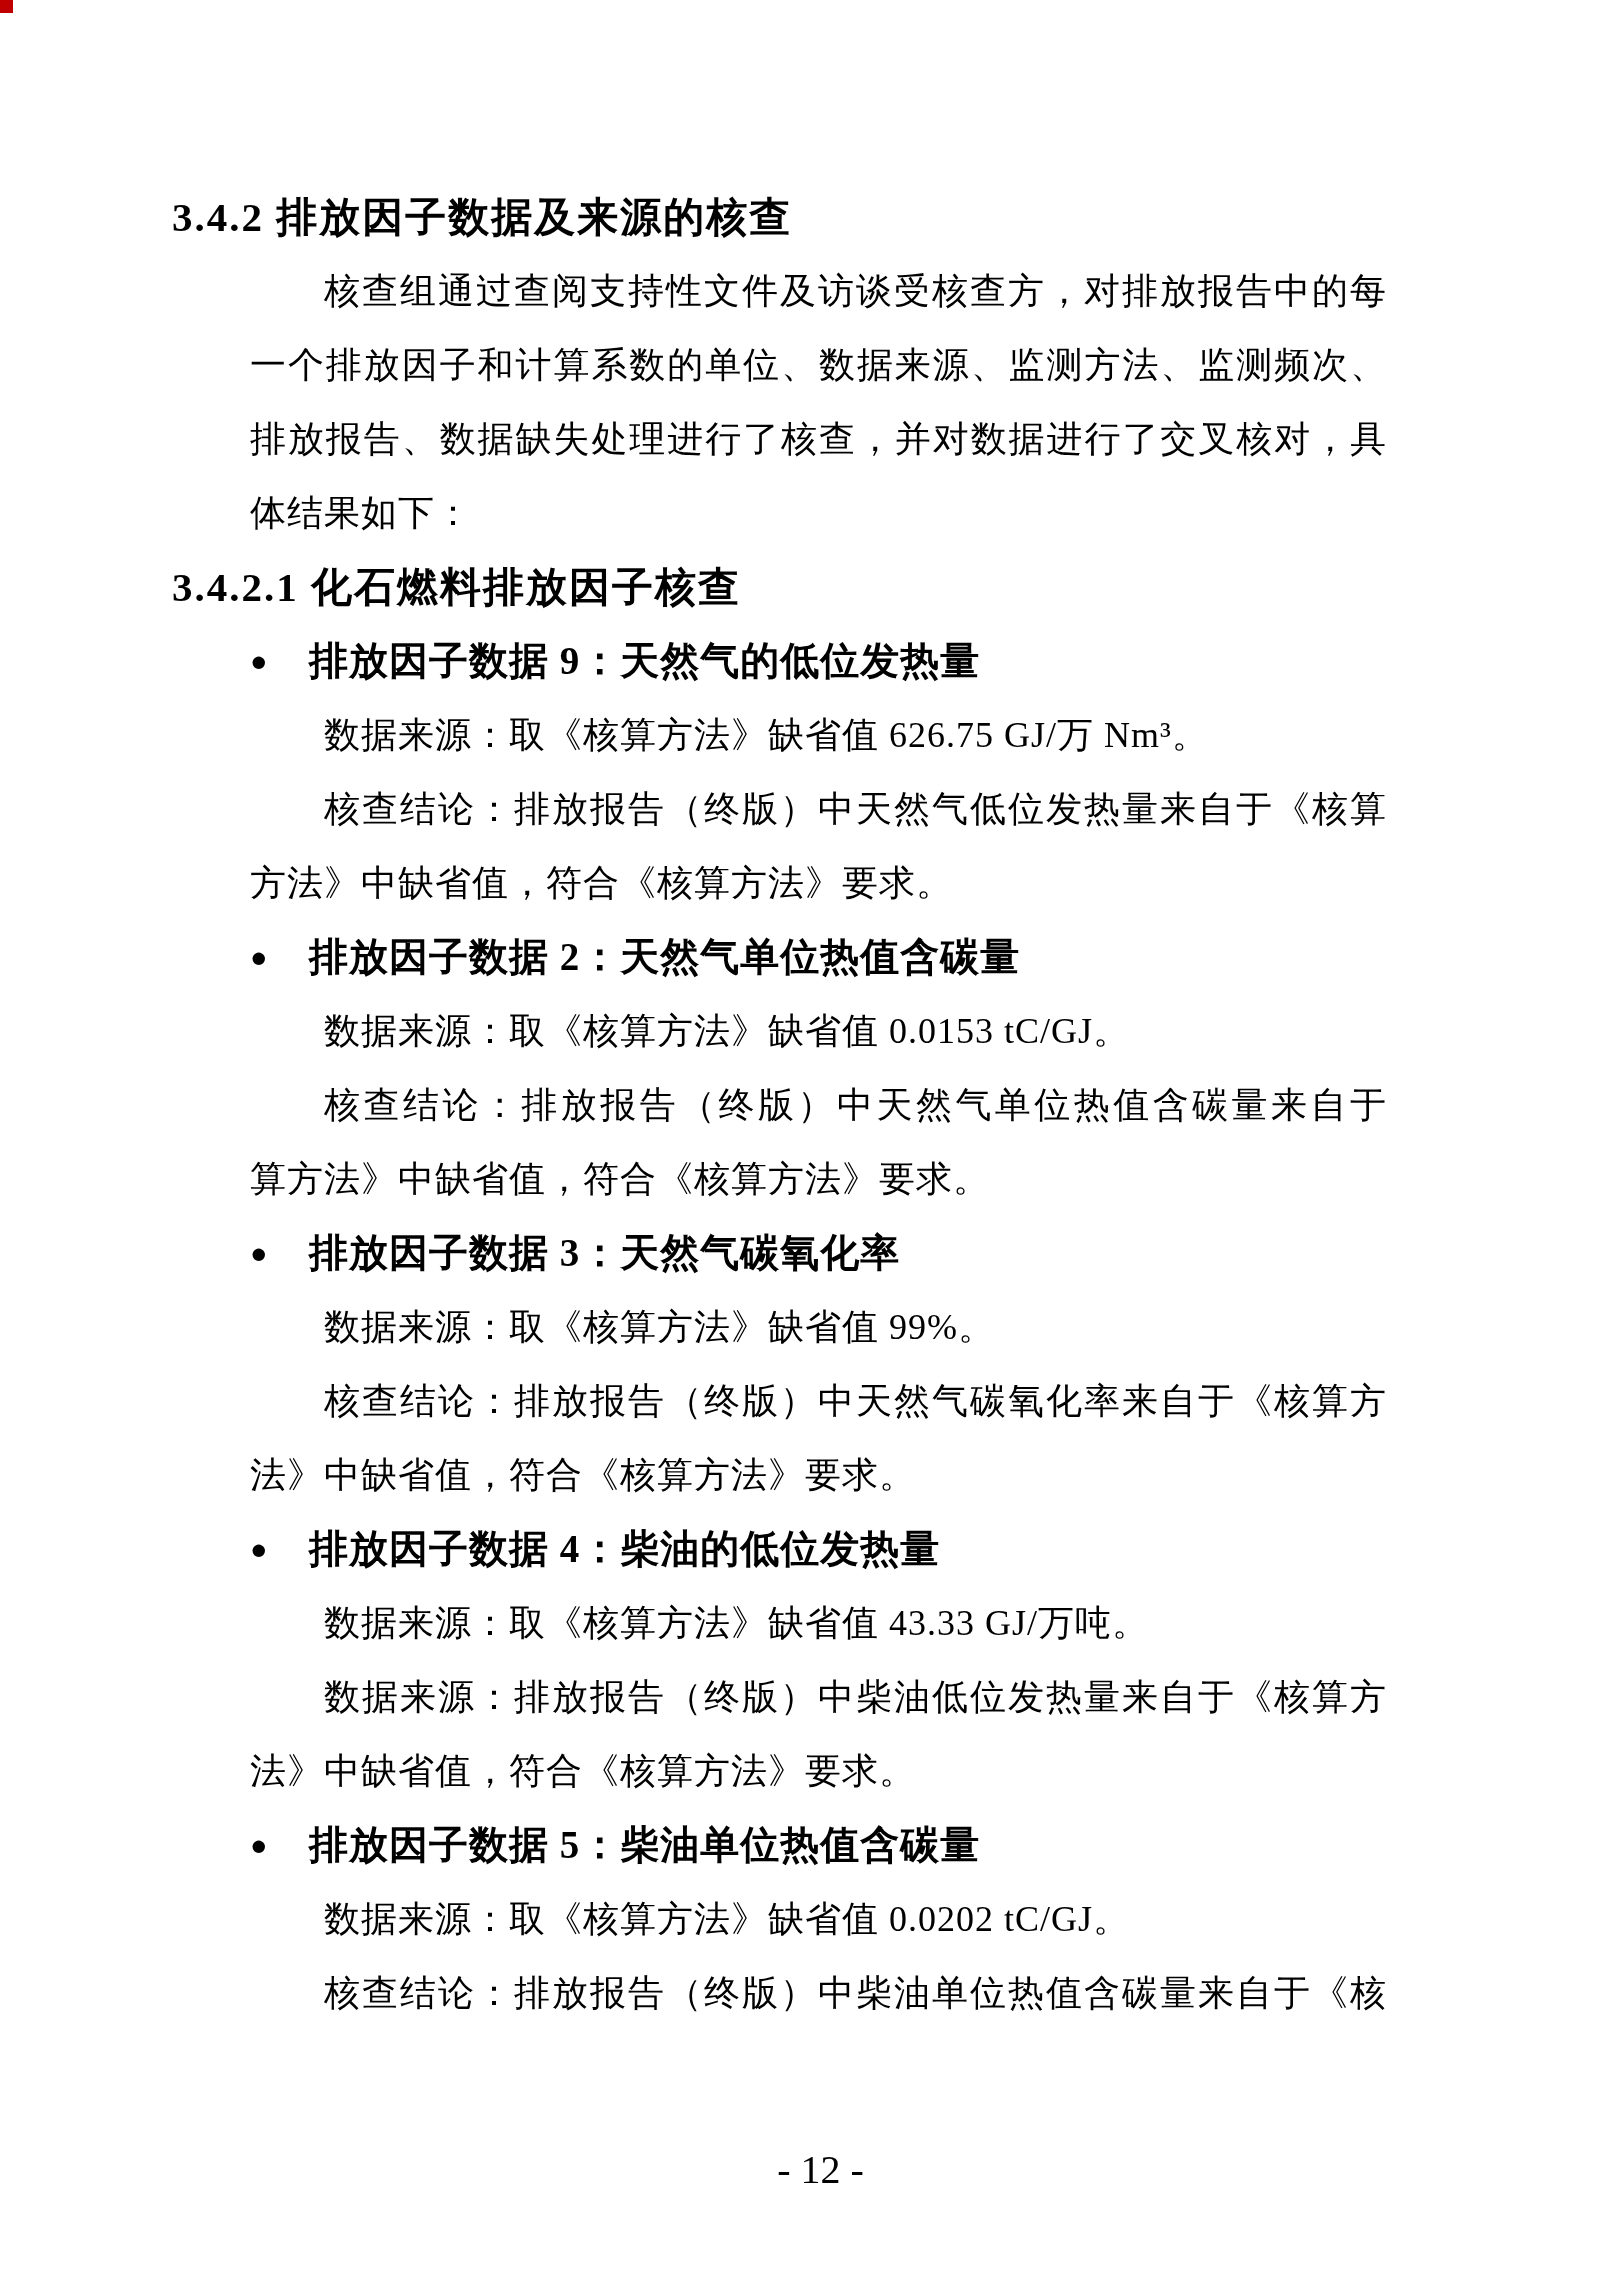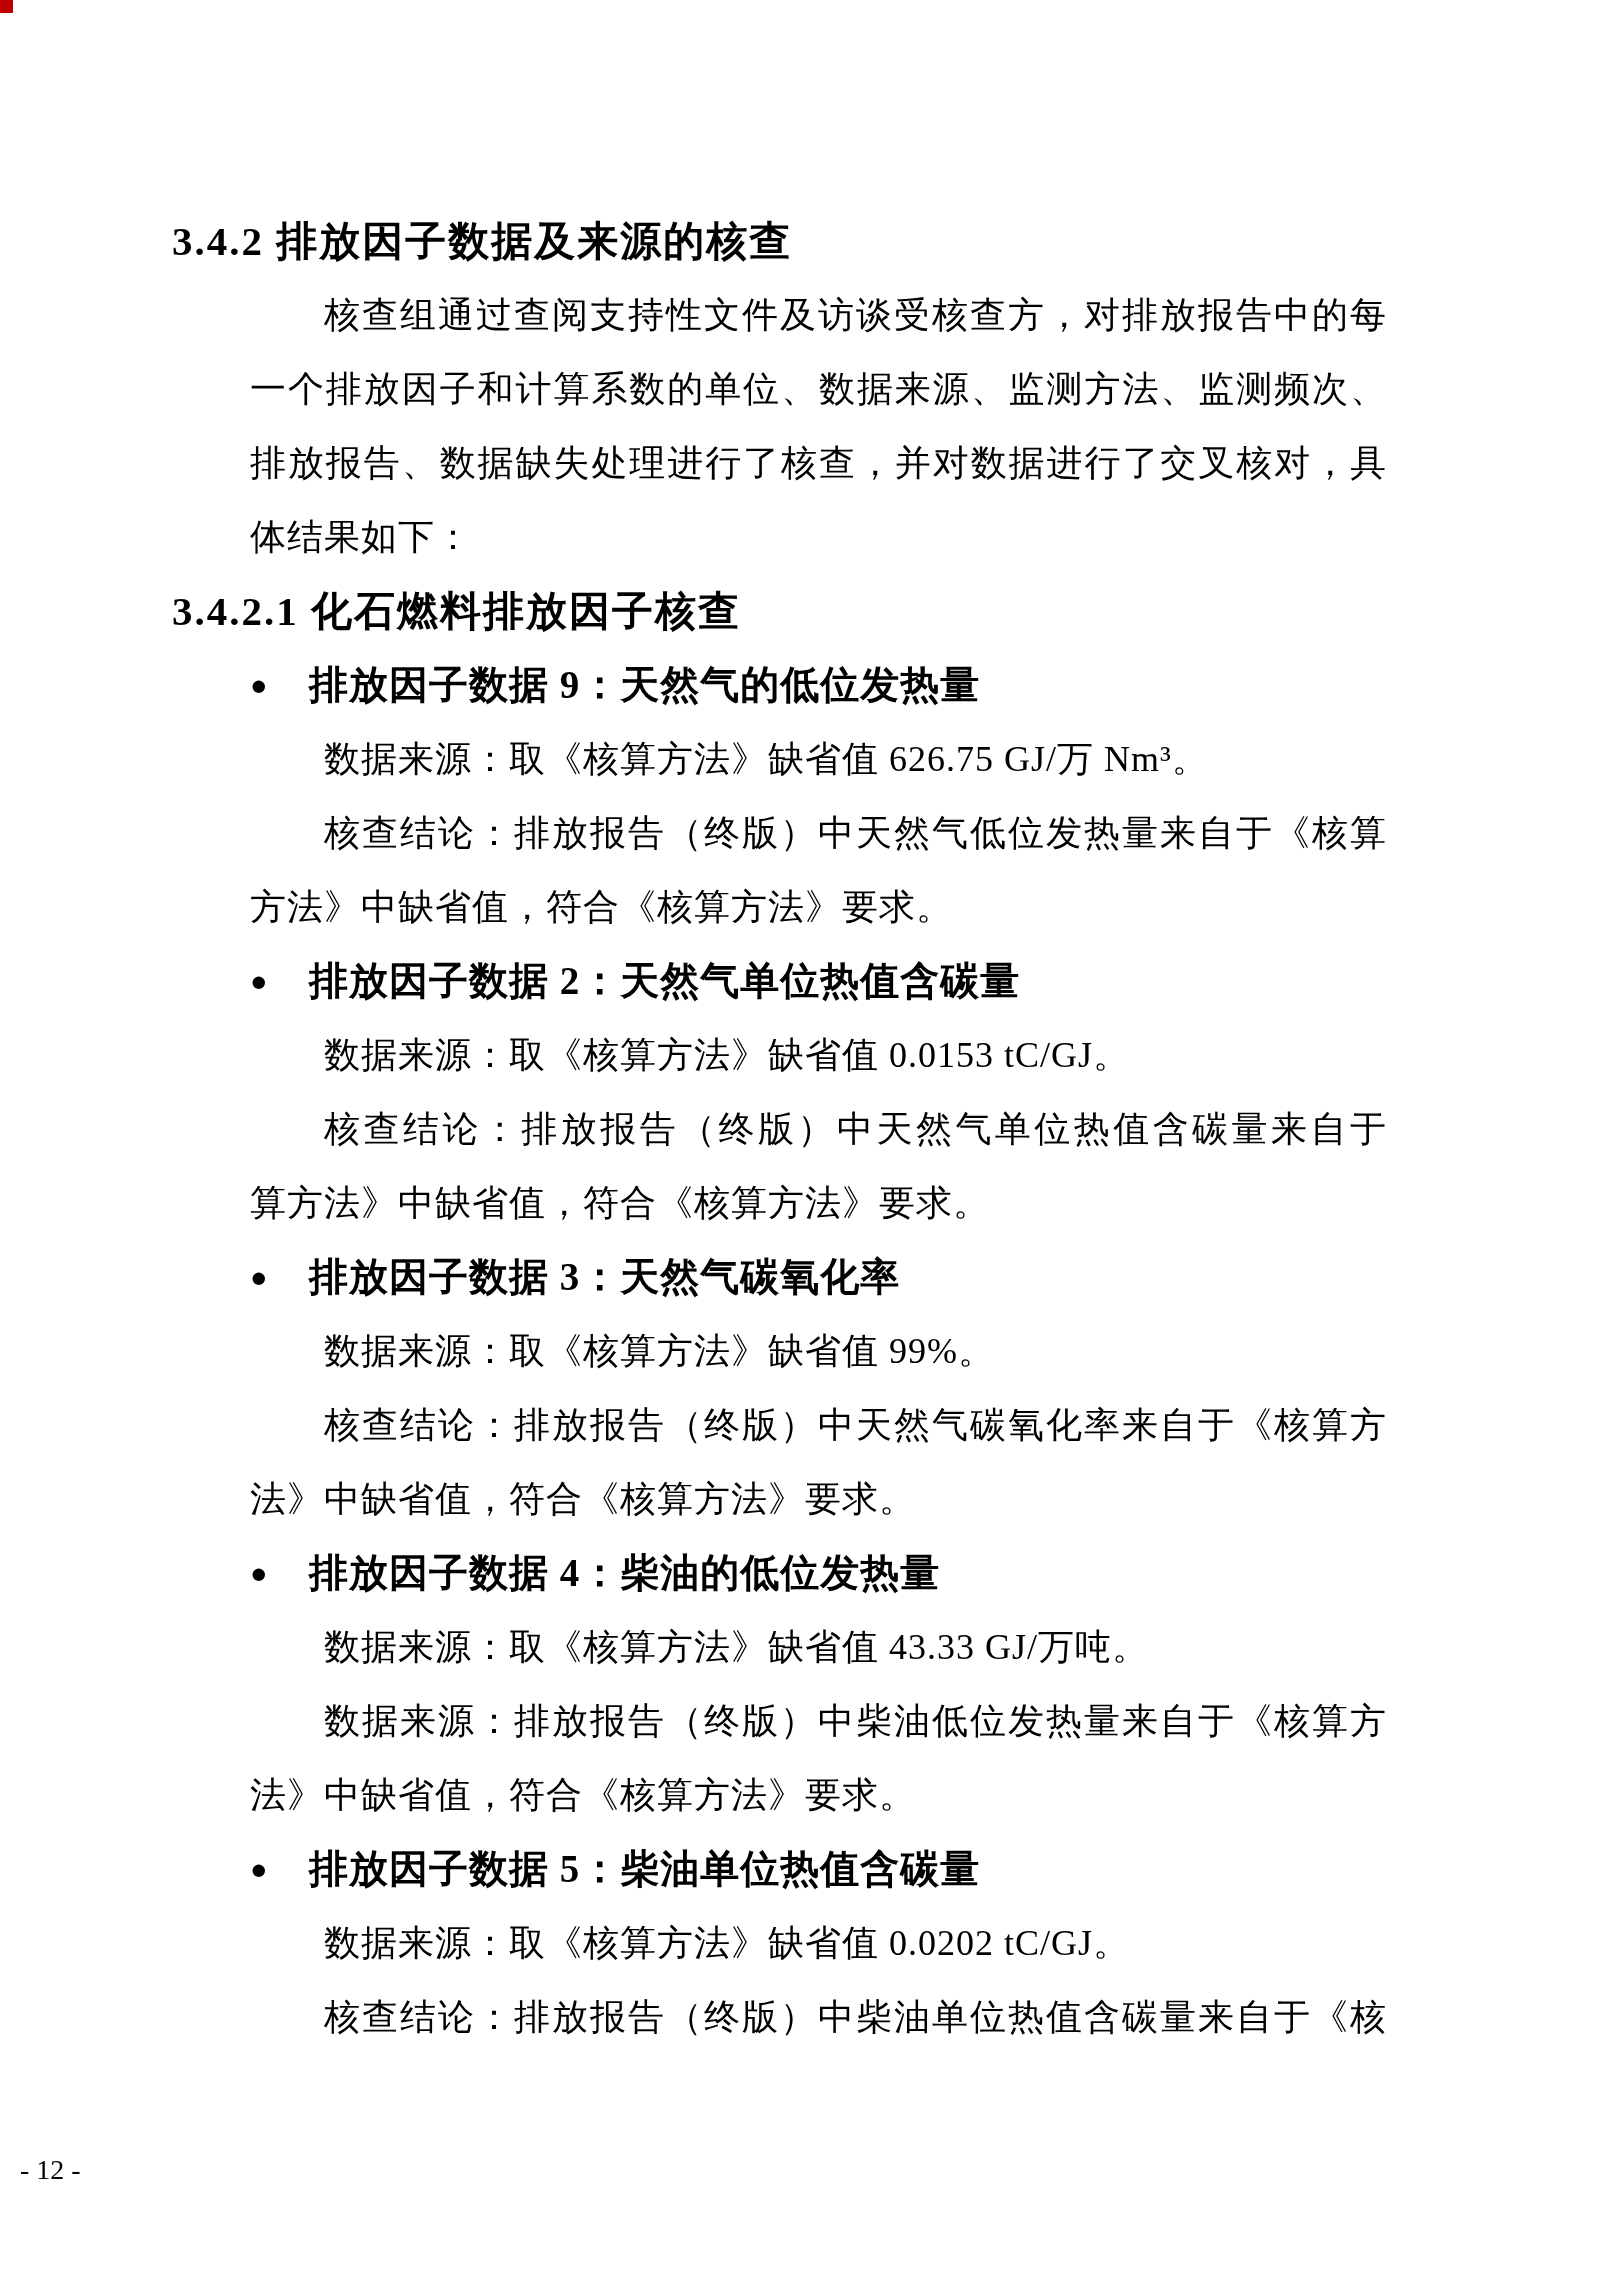--- a/index.html
+++ b/index.html
@@ -20,21 +20,21 @@
     position: absolute;
     left: 0;
     top: 0;
     width: 12.7px;
     height: 12.7px;
     background: #c00000;
   }
   .content {
     position: absolute;
     left: 250px;
-    top: 204px;
+    top: 180px;
     width: 1137px;
   }
   .line {
     font-size: 36px;
     line-height: 74px;
     height: 74px;
     white-space: nowrap;
     letter-spacing: 1px;
   }
   .line.fill {
@@ -62,22 +62,22 @@
     font-size: 29px;
     vertical-align: 2.9px;
   }
   .footer {
     position: absolute;
     left: 0;
     right: 0;
     top: 2148px;
     height: 43px;
     line-height: 43px;
-    text-align: left;
-    font-size: 28px;
+    text-align: center;
+    font-size: 40px;
     padding-left: 20px;
   }
 </style>
 </head>
 <body>
 
 <div class="page">
   <div class="corner-artifact"></div>
   <div class="content">
       <div class="line heading">3.4.2 排放因子数据及来源的核查</div>

